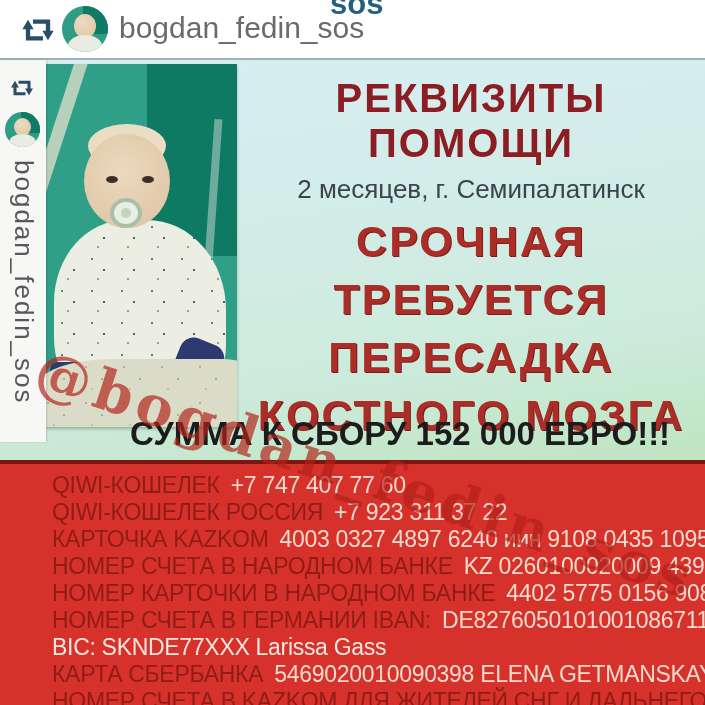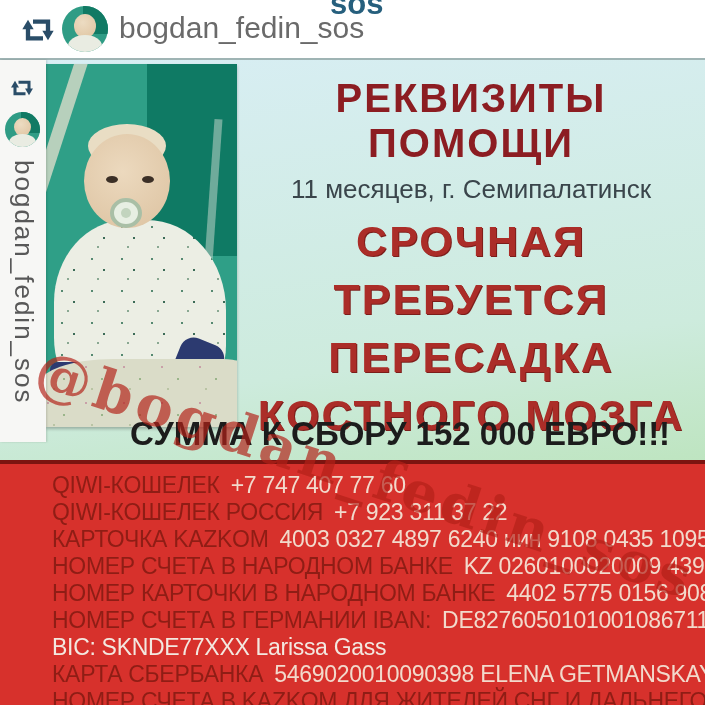--- a/index.html
+++ b/index.html
@@ -137,21 +137,21 @@
           <span class="av-panel"></span>
           <span class="av-head"></span>
           <span class="av-body"></span>
         </span>
       </span>
       <span class="v-user">bogdan_fedin_sos</span>
     </div>
 
     <div class="ptext">
       <div class="p-title">РЕКВИЗИТЫ ПОМОЩИ</div>
-      <div class="p-sub">11 месяцев, г. Семипалатинск</div>
+      <div class="p-sub">2 месяцев, г. Семипалатинск</div>
       <div class="p-urgent">
         <div>СРОЧНАЯ</div>
         <div>ТРЕБУЕТСЯ</div>
         <div>ПЕРЕСАДКА</div>
         <div>КОСТНОГО МОЗГА</div>
       </div>
     </div>
     <div class="p-sum">СУММА К СБОРУ 152 000 ЕВРО!!!</div>
 
     <div class="payblock">

